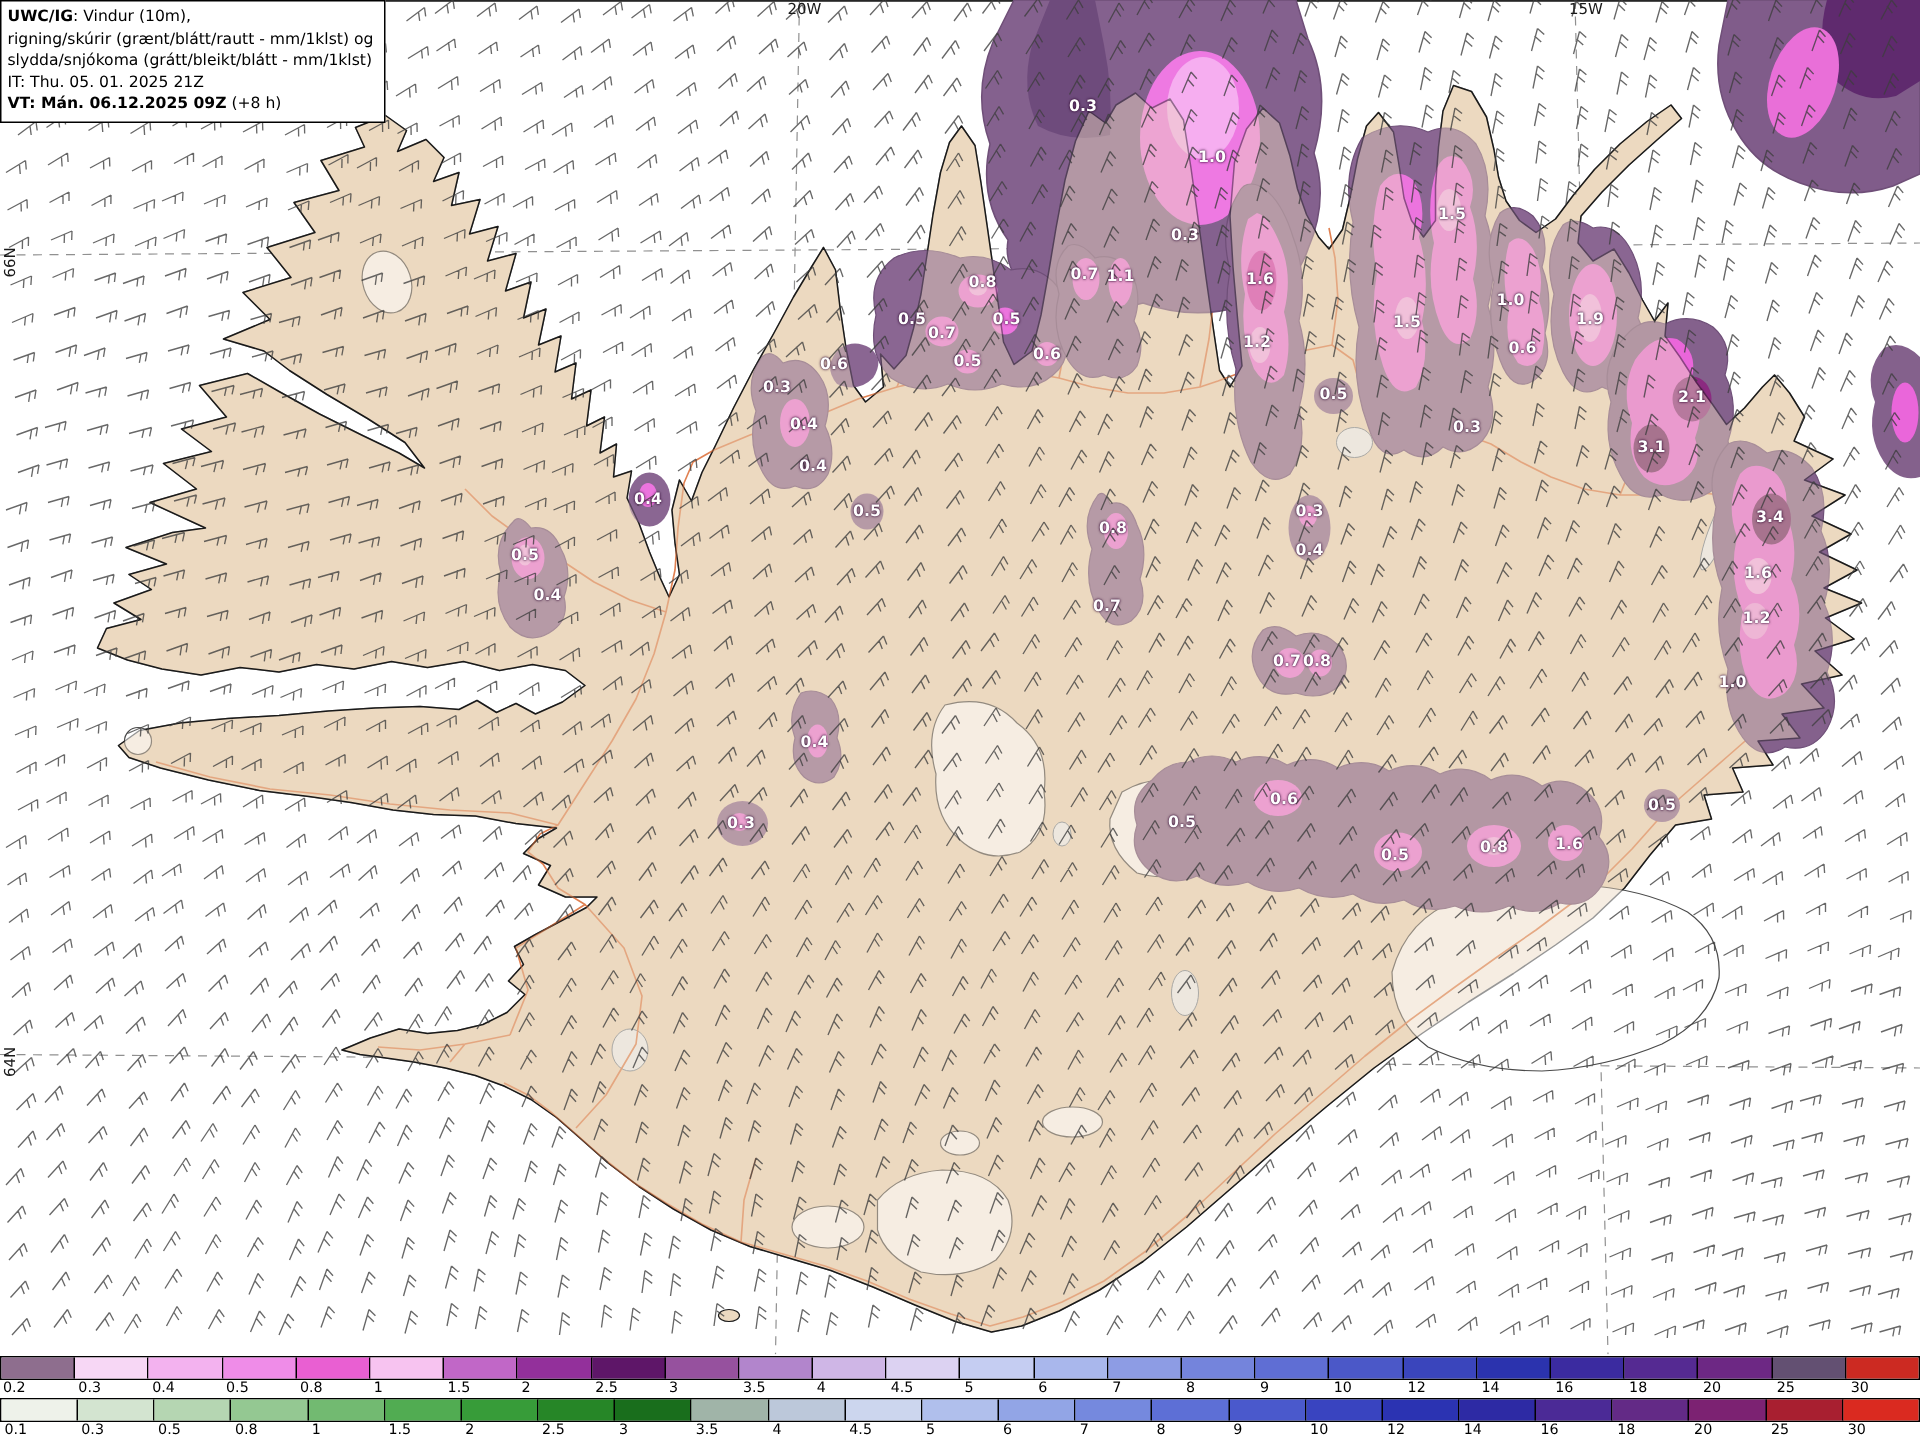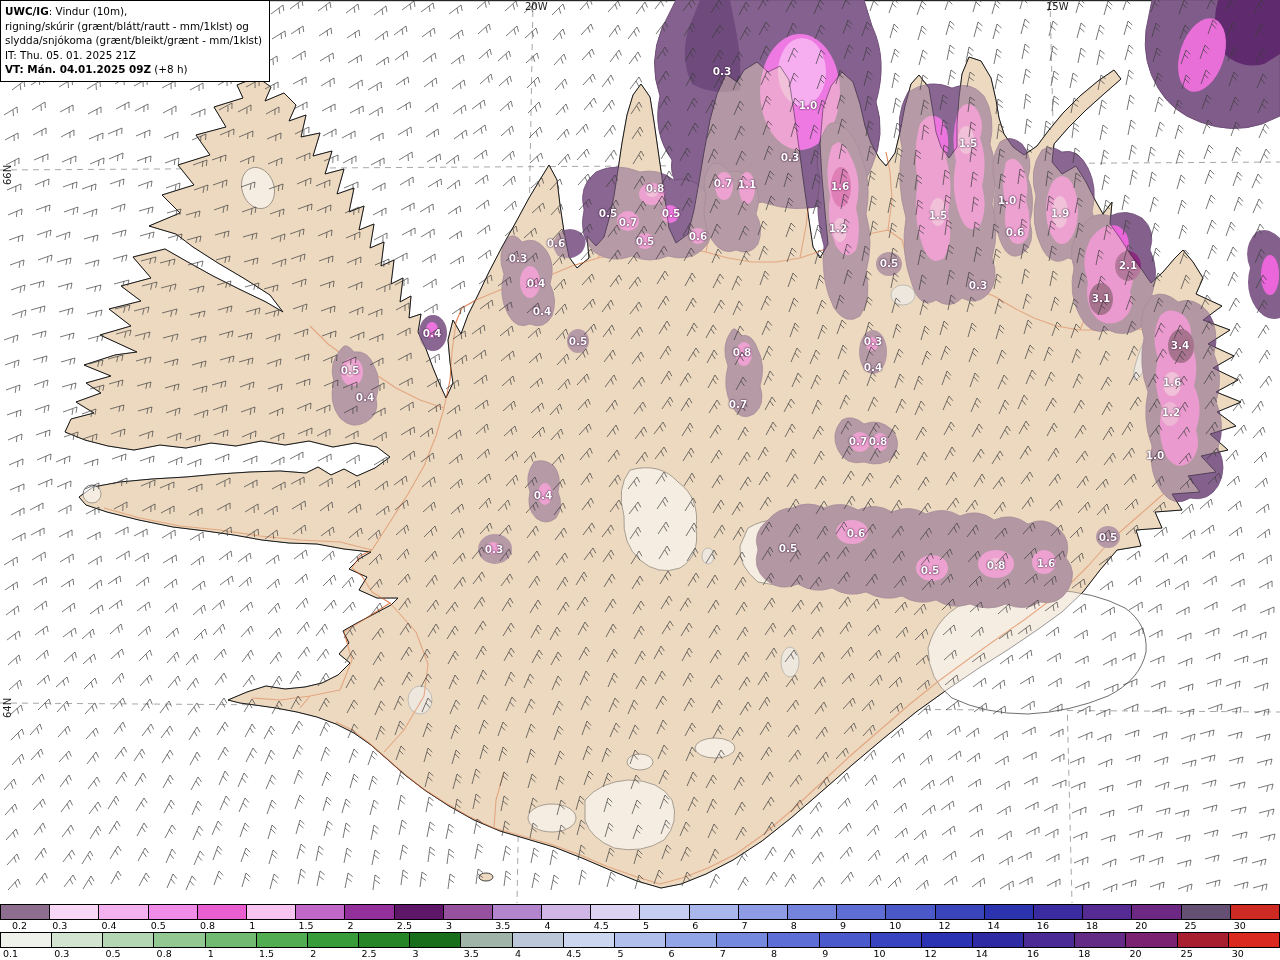--- a/index.html
+++ b/index.html
@@ -226,23 +226,23 @@
     <div id="grid-labels">
         <span style="left: 525px; top: 1px;">20W</span>
         <span style="left: 1046px; top: 1px;">15W</span>
         <span class="vert" style="left: 2px; top: 185px;">66N</span>
         <span class="vert" style="left: 2px; top: 718px;">64N</span>
       </div>
 
     <div id="title-box">
       <div><b>UWC/IG</b><span>: Vindur (10m),</span></div>
       <div>rigning/skúrir (grænt/blátt/rautt - mm/1klst) og</div>
-      <div>slydda/snjókoma (grænt/bleikt/grænt - mm/1klst)</div>
+      <div>slydda/snjókoma (grátt/bleikt/blátt - mm/1klst)</div>
       <div>IT: Thu. 05. 01. 2025 21Z</div>
-      <div><b>VT: Mán. 04.01.2025 09Z</b><span> (+8 h)</span></div>
+      <div><b>VT: Mán. 06.12.2025 09Z</b><span> (+8 h)</span></div>
     </div>
   </div>
 
   <div id="legend">
     <div class="bar" id="bar-snow">
         <div class="seg" style="background: rgb(142, 110, 142);"></div>
         <div class="seg" style="background: rgb(247, 215, 245);"></div>
         <div class="seg" style="background: rgb(243, 178, 239);"></div>
         <div class="seg" style="background: rgb(239, 140, 232);"></div>
         <div class="seg" style="background: rgb(233, 95, 210);"></div>
@@ -262,21 +262,21 @@
         <div class="seg" style="background: rgb(75, 88, 200);"></div>
         <div class="seg" style="background: rgb(58, 69, 188);"></div>
         <div class="seg" style="background: rgb(43, 51, 174);"></div>
         <div class="seg" style="background: rgb(59, 43, 160);"></div>
         <div class="seg" style="background: rgb(85, 42, 146);"></div>
         <div class="seg" style="background: rgb(109, 40, 132);"></div>
         <div class="seg" style="background: rgb(99, 80, 114);"></div>
         <div class="seg" style="background: rgb(204, 42, 34);"></div>
       </div>
     <div class="bar-labels" id="bar-snow-labels">
-        <span style="left: 12px;">0.2</span>
+        <span style="left: 2px;">0.2</span>
         <span style="left: 52.2308px;">0.3</span>
         <span style="left: 101.462px;">0.4</span>
         <span style="left: 150.692px;">0.5</span>
         <span style="left: 199.923px;">0.8</span>
         <span style="left: 249.154px;">1</span>
         <span style="left: 298.385px;">1.5</span>
         <span style="left: 347.615px;">2</span>
         <span style="left: 396.846px;">2.5</span>
         <span style="left: 446.077px;">3</span>
         <span style="left: 495.308px;">3.5</span>

